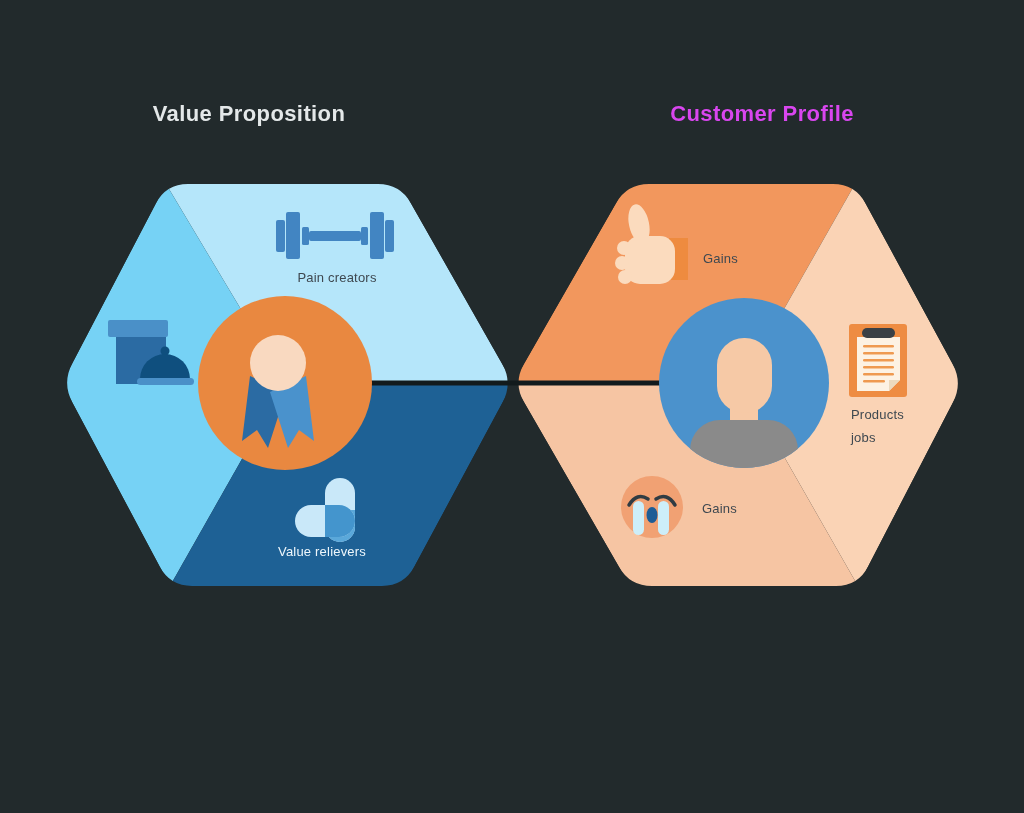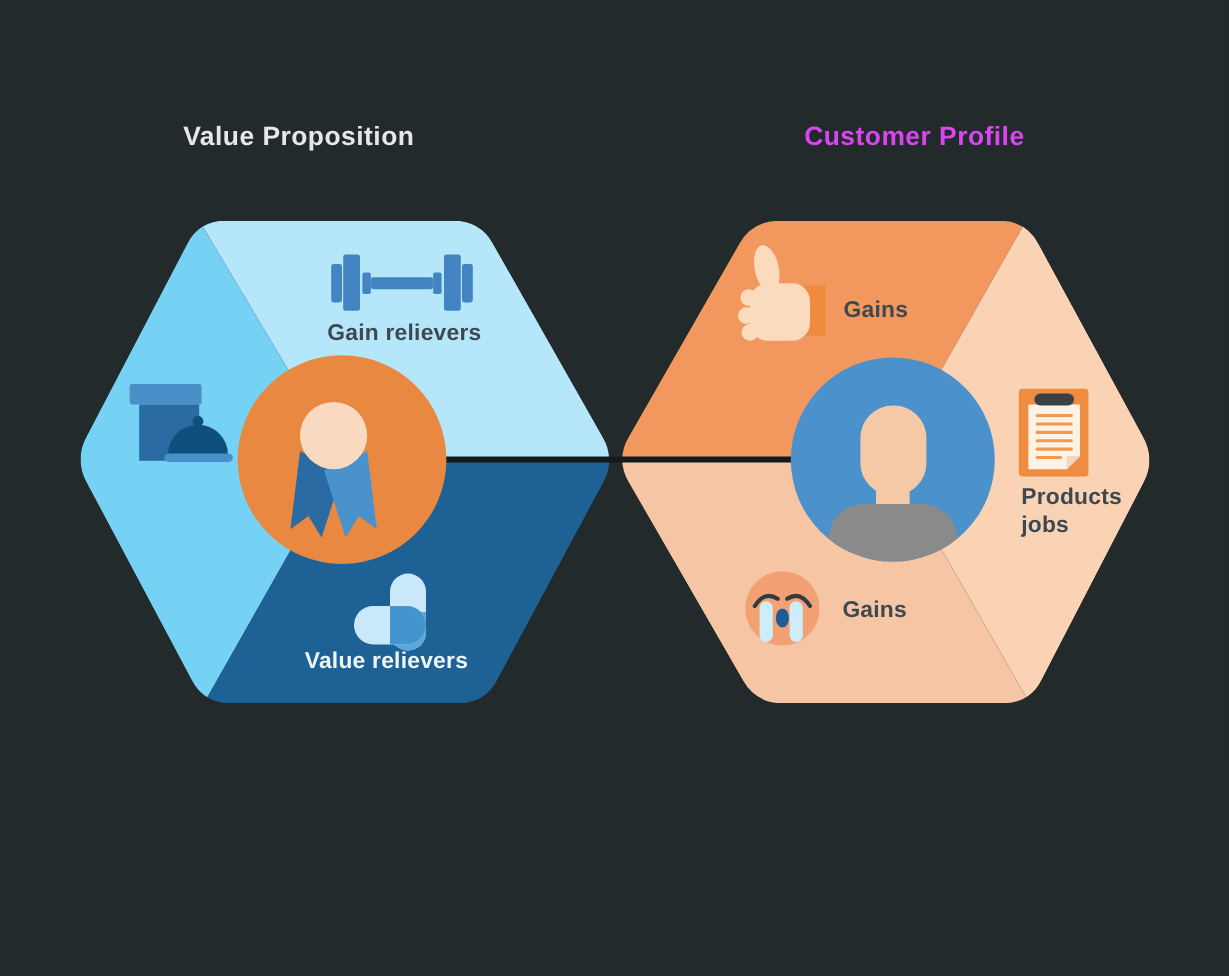--- a/index.html
+++ b/index.html
@@ -1,20 +1,20 @@
 <!DOCTYPE html>
 <html><head>
 <meta charset="utf-8">
 <style>
   html,body{margin:0;padding:0;}
   body{width:1024px;height:813px;overflow:hidden;font-family:"Liberation Sans",sans-serif;}
   .stage{position:relative;width:1024px;height:740px;}
   svg{position:absolute;left:0;top:0;}
   .title{position:absolute;font-weight:700;font-size:22px;letter-spacing:.4px;text-align:center;width:400px;}
-  .lbl{position:absolute;font-weight:700;font-size:19px;letter-spacing:.2px;line-height:23px;}
+  .lbl{position:absolute;font-weight:400;font-size:13px;letter-spacing:.2px;line-height:23px;}
   .lbl span{display:block;}
   .center{text-align:center;width:300px;}
 </style>
 </head>
 <body style="background: rgb(34, 42, 44);">
 
 <div class="stage">
 
   <svg width="1024" height="813" viewBox="0 0 1024 813">
     <defs>
@@ -115,21 +115,21 @@
       <path d="M629,505 Q637,492 648,499" stroke="#303b43" stroke-width="3.5" fill="none" stroke-linecap="round"></path>
       <path d="M656,499 Q667,492 675,505" stroke="#303b43" stroke-width="3.5" fill="none" stroke-linecap="round"></path>
       <ellipse cx="652" cy="515" rx="5.5" ry="8" fill="#1e5c95"></ellipse>
     </g>
   </svg>
 
   <div class="title" style="left: 49px; top: 101px; color: rgb(228, 232, 233);">Value Proposition</div>
   <div class="title" style="left: 562px; top: 101px; color: #d946ef;">Customer Profile</div>
 
   <div class="lbl center" style="left: 187px; top: 266px; color: rgb(62, 72, 80);">
-    <span>Gain relievers</span>
+    <span>Pain creators</span>
   </div>
 
 
   <div class="lbl center" style="left: 172px; top: 540px; color: rgb(238, 247, 252);">
     <span>Value relievers</span>
   </div>
 
   <div class="lbl" style="left: 703px; top: 247px; color: rgb(62, 72, 80);">
     <span>Gains</span>
   </div>

